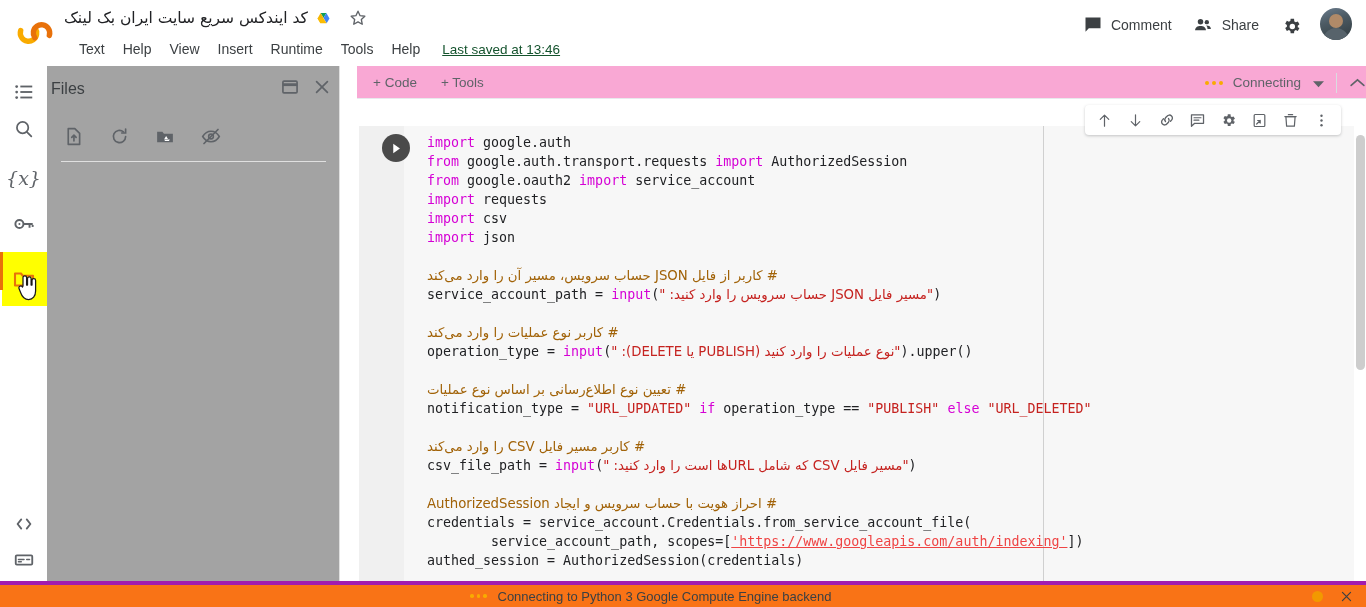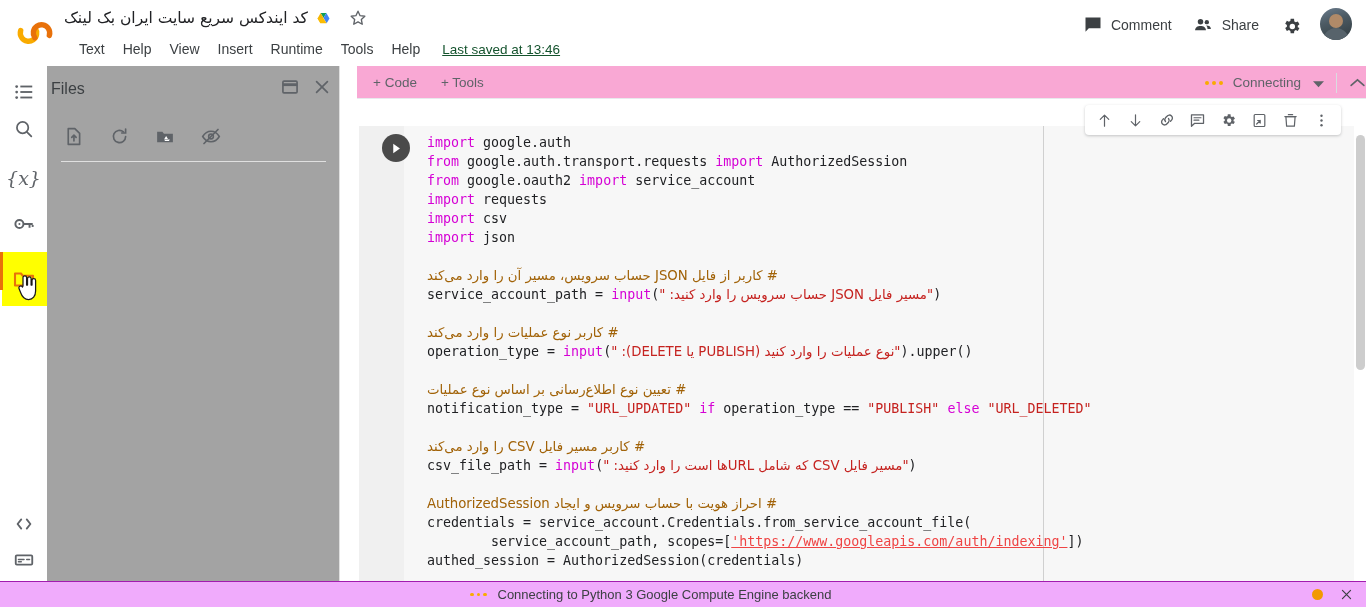--- a/index.html
+++ b/index.html
@@ -210,21 +210,21 @@
     background: #fff;
   }
   #nb-scrollbar-thumb {
     position: absolute; right: 1px; top: 36px; width: 9px; height: 235px;
     background: #cdcdcd; border-radius: 5px; cursor: pointer;
   }
 
   
   #statusbar {
     position: absolute; left: 0; bottom: 0; width: 1366px; height: 26px;
-    background: #f0abfc; border-top: 1px solid #a21caf;
+    background: #f97316; border-top: 4px solid #a21caf;
     display: flex; align-items: center;
   }
   #status-dots {
     display: flex; gap: 3px; margin-left: 470px;
   }
   #status-dots i {
     width: 3.5px; height: 3.5px; border-radius: 50%; background: #f9ab00; display:block;
   }
   #status-text {
     font-size: 13px; color: #3c4043; margin-left: 11px; white-space: nowrap;

